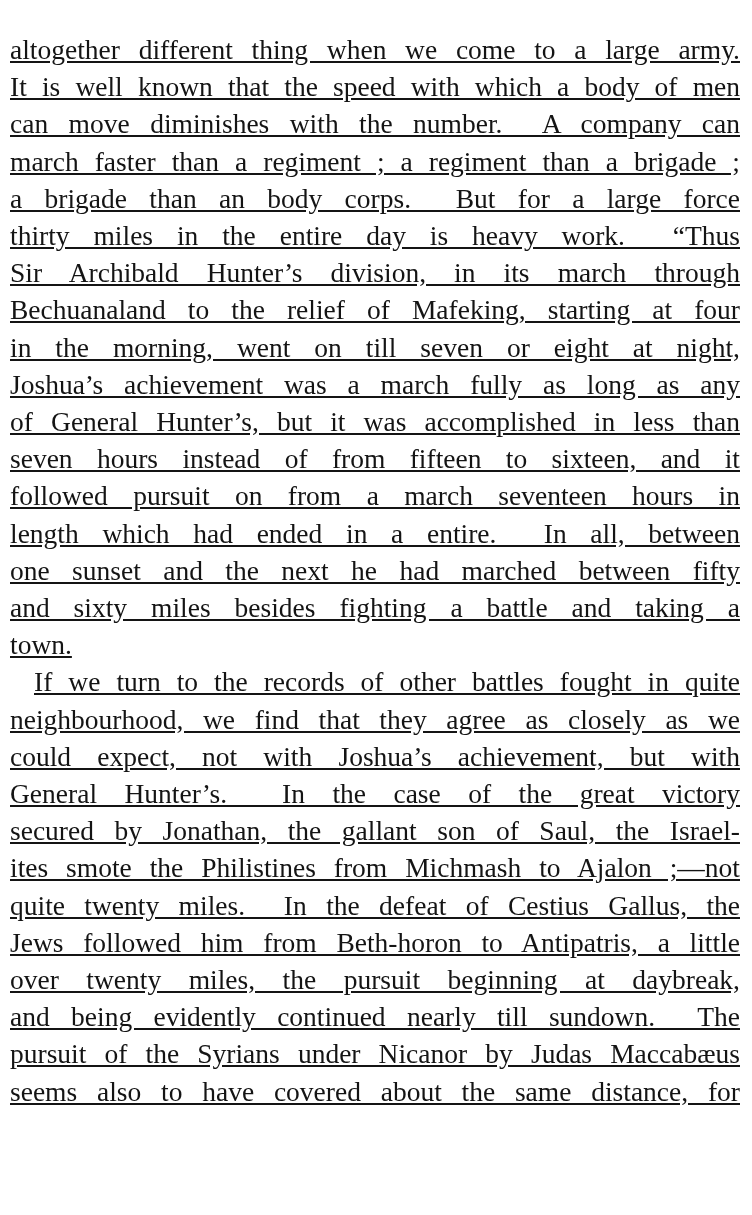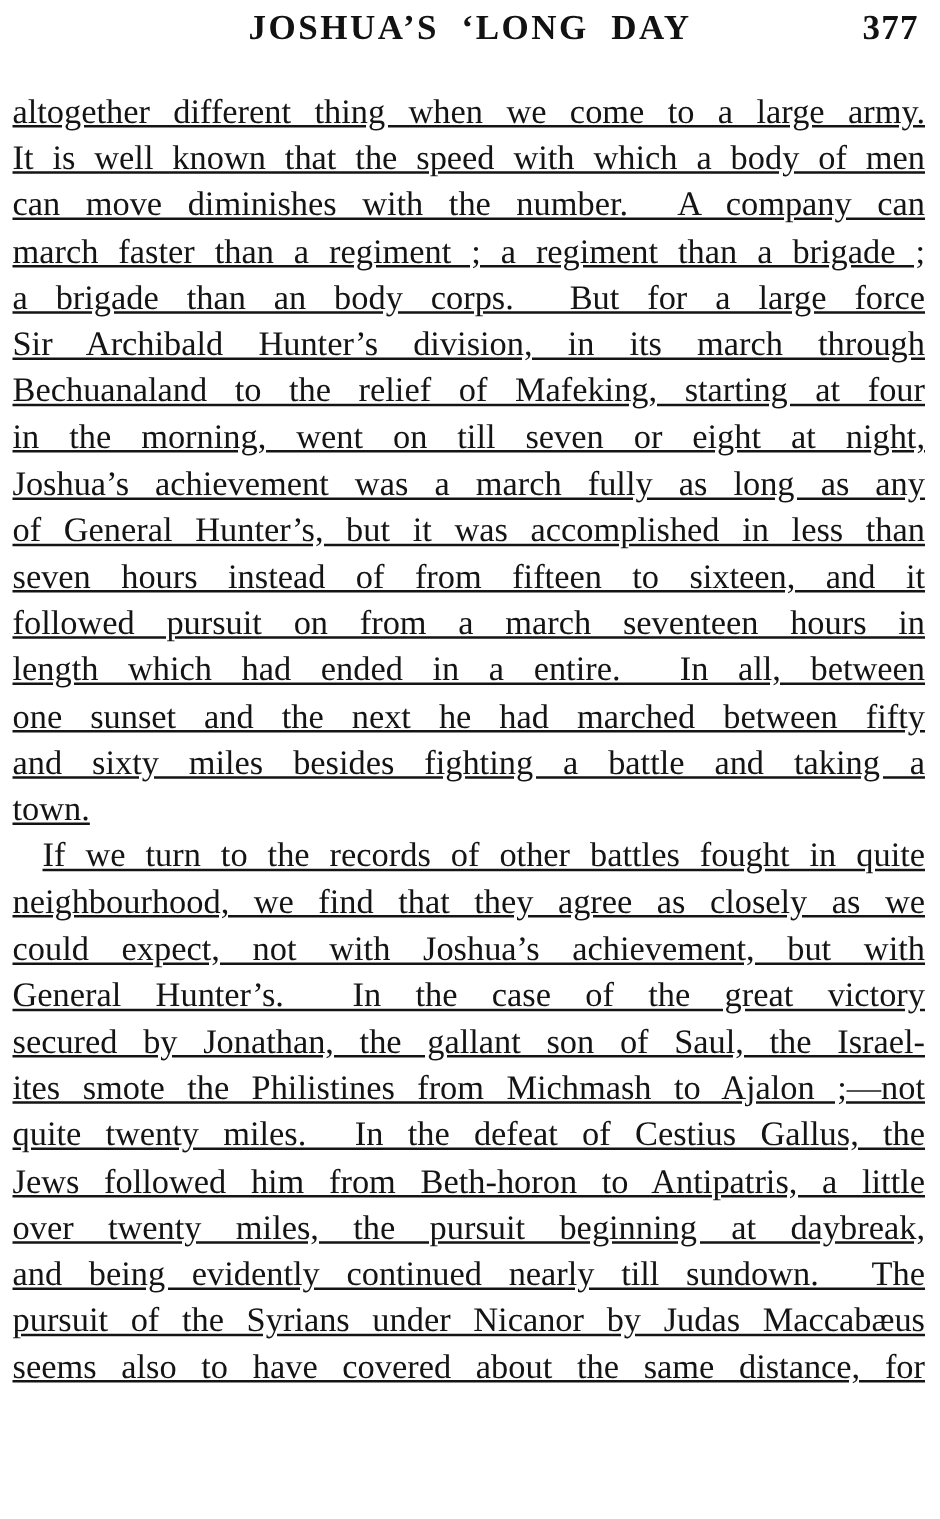--- a/index.html
+++ b/index.html
@@ -64,33 +64,30 @@
   }
   .line.indent {
     text-indent: 24px;
   }
 </style>
 </head>
 <body>
 
 <div class="page">
 
-  <header class="running-head">
-    <h1 class="chapter-title">JOSHUA’S ‘LONG DAY</h1>
-    <span class="folio">377</span>
-  </header>
 
   <main class="page-body">
 
     <p class="para">
       <span class="line">altogether different thing when we come to a large army.</span>
       <span class="line">It is well known that the speed with which a body of men</span>
       <span class="line">can move diminishes with the number.  A company can</span>
       <span class="line">march faster than a regiment ; a regiment than a brigade ;</span>
       <span class="line">a brigade than an body corps.  But for a large force</span>
+      <span class="line">thirty miles in the entire day is heavy work.  “Thus</span>
       <span class="line">Sir Archibald Hunter’s division, in its march through</span>
       <span class="line">Bechuanaland to the relief of Mafeking, starting at four</span>
       <span class="line">in the morning, went on till seven or eight at night,</span>
       <span class="line">Joshua’s achievement was a march fully as long as any</span>
       <span class="line">of General Hunter’s, but it was accomplished in less than</span>
       <span class="line">seven hours instead of from fifteen to sixteen, and it</span>
       <span class="line">followed pursuit on from a march seventeen hours in</span>
       <span class="line">length which had ended in a entire.  In all, between</span>
       <span class="line">one sunset and the next he had marched between fifty</span>
       <span class="line">and sixty miles besides fighting a battle and taking a</span>

